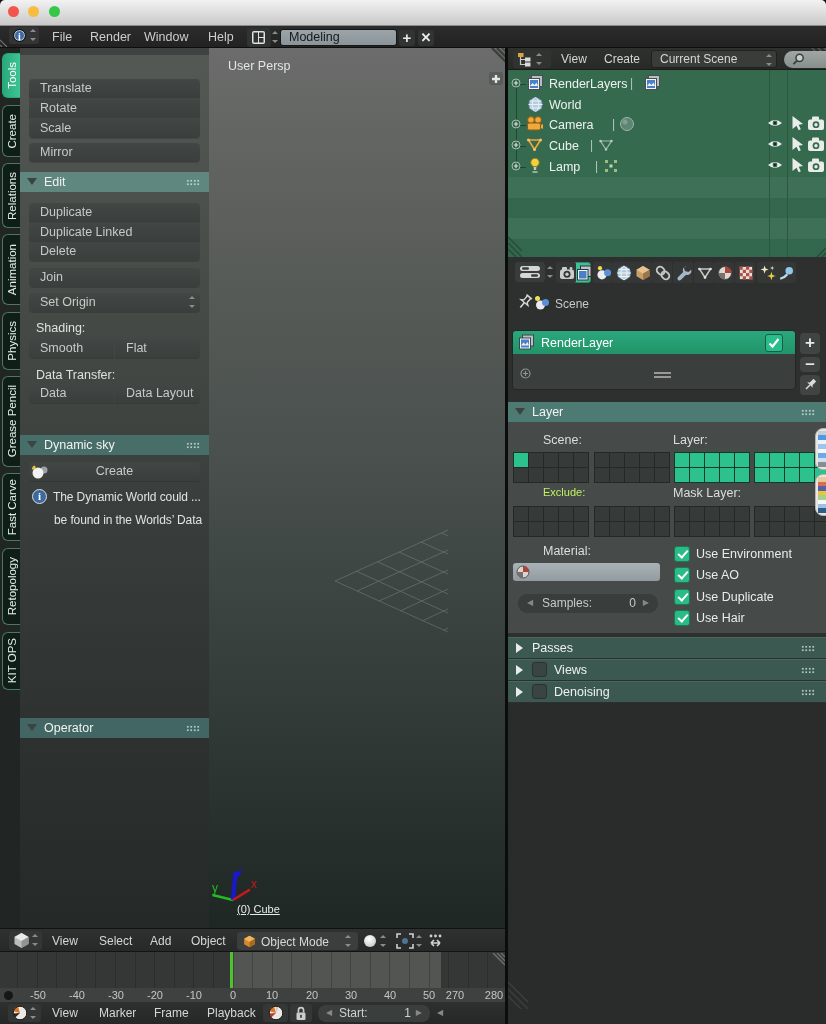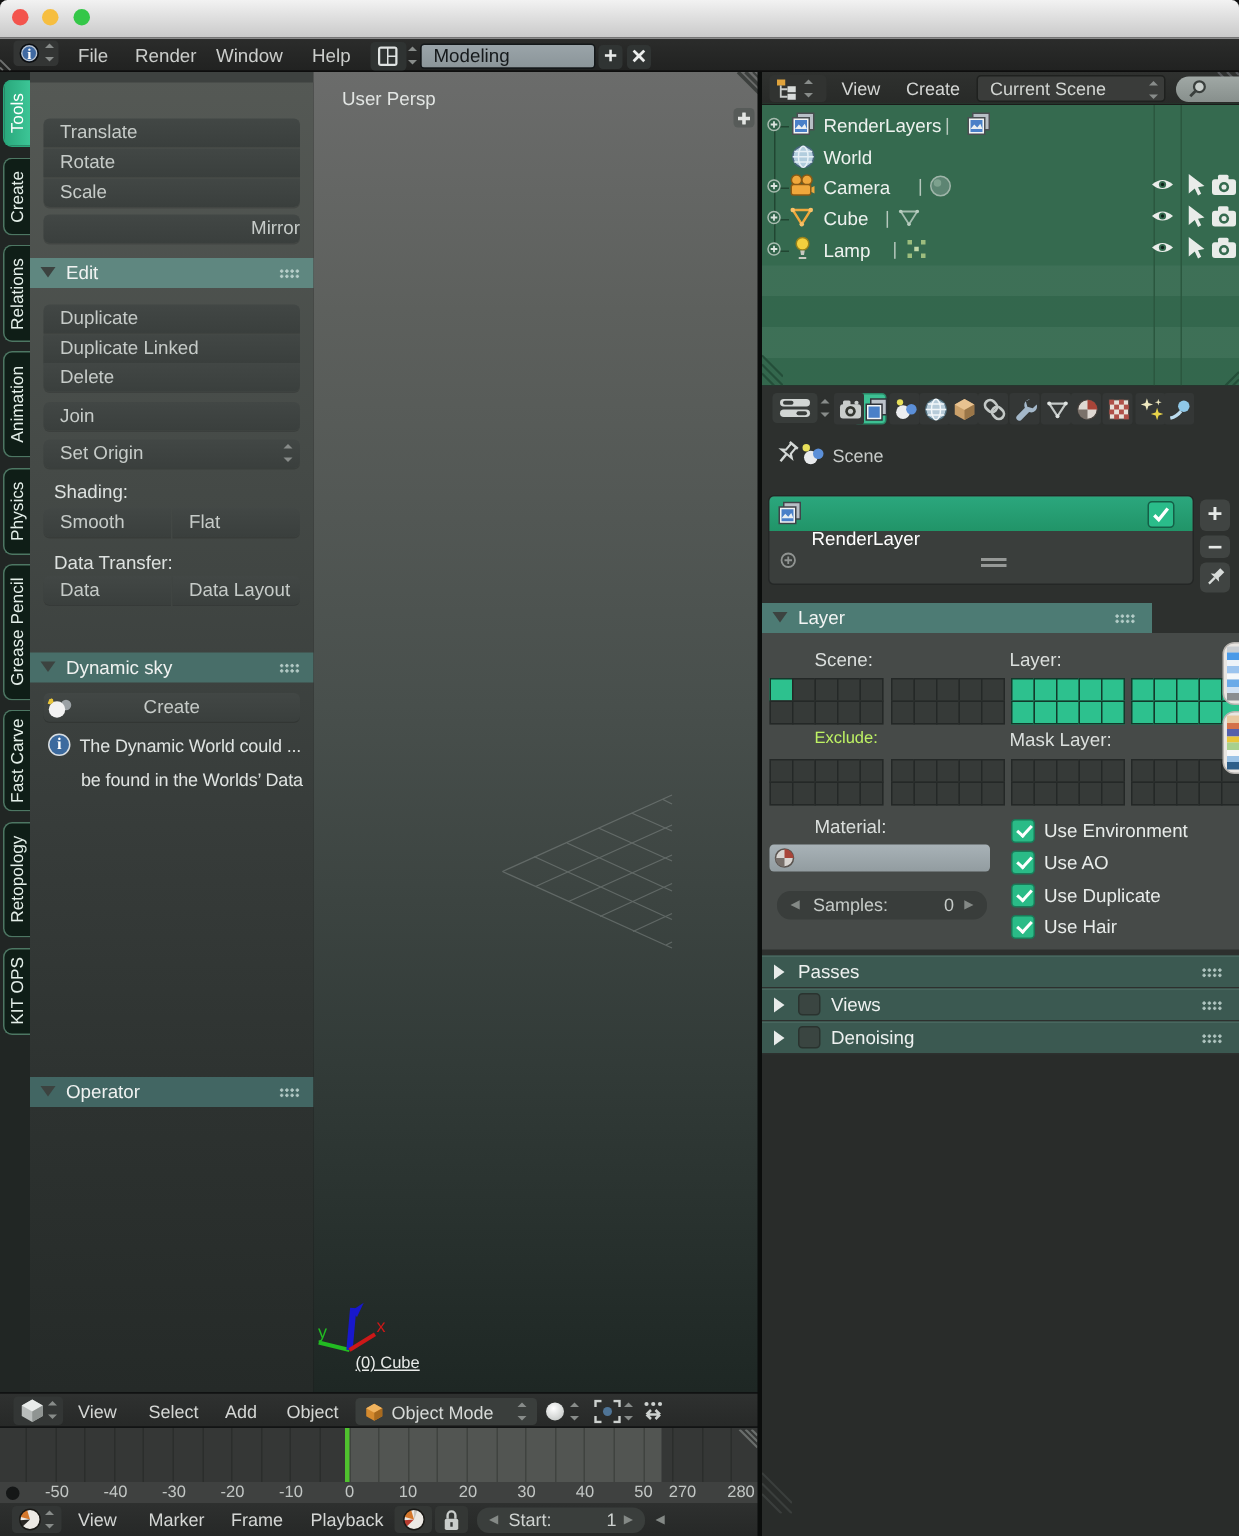--- a/index.html
+++ b/index.html
@@ -93,21 +93,21 @@
     <div class="vtab" style="top:584px;height:58px;">
         <b>KIT OPS</b>
       </div>
   </div>
 
   <div class="abs" id="shelf" style="left:20px;top:48px;width:189px;height:880px;background:linear-gradient(#555955 0%,#454a47 30%,#383d3b 55%,#2d3230 78%,#252a28 100%);">
     <div class="abs" style="left:0;top:0;width:189px;height:7px;background:#3e4240;"></div>
     <div class="btn" style="top:31px;border-radius:4px 4px 0 0;">Translate</div>
     <div class="btn" style="top:51px;">Rotate</div>
     <div class="btn" style="top:71px;border-radius:0 0 4px 4px;">Scale</div>
-    <div class="btn" style="top:95px;border-radius:4px;text-align:right;">Mirror</div>
+    <div class="btn" style="top:95px;border-radius:4px;">Mirror</div>
     <div class="phead" style="top:124px;left:0;background:#5f8780;"><span class="tri-d"></span>Edit<span class="grip" style="right:9px;top:7px;"></span></div>
     <div class="btn" style="top:155px;border-radius:4px 4px 0 0;">Duplicate</div>
     <div class="btn" style="top:175px;">Duplicate Linked</div>
     <div class="btn" style="top:194px;border-radius:0 0 4px 4px;">Delete</div>
     <div class="btn" style="top:220px;border-radius:4px;">Join</div>
     <div class="btn" style="top:245px;border-radius:4px;">Set Origin<span class="spin" style="position:absolute;right:4px;top:2px;"></span></div>
     <div class="shlabel" style="top:273px;">Shading:</div>
     <div class="btn" style="top:291px;width:85px;left:9px;border-radius:4px 0 0 4px;">Smooth</div>
     <div class="btn" style="top:291px;left:95px;width:85px;border-radius:0 4px 4px 0;">Flat</div>
     <div class="shlabel" style="top:320px;">Data Transfer:</div>
@@ -538,21 +538,21 @@
     <div class="abs" style="left:47px;top:40px;color:#c6cac8;">Scene</div>
 
     <div class="abs" style="left:4px;top:73px;width:284px;height:60px;background:#3a3e3c;border:1px solid #242726;border-radius:4px;"></div>
     <div class="abs" style="left:5px;top:74px;width:282px;height:23px;background:linear-gradient(#2ba77d,#219468);border-radius:3px 3px 0 0;"></div>
     <svg class="abs" style="left:10px;top:76px;" width="18" height="18" viewBox="0 0 18 17">
         <rect x="4.5" y="1.5" width="11" height="11" fill="#b8bfc6" stroke="#40444a" stroke-width="1"></rect>
         <rect x="1.5" y="4.5" width="11" height="11" fill="#f2f4f5" stroke="#40444a" stroke-width="1"></rect>
         <rect x="3" y="6" width="8" height="8" fill="#4a80c8"></rect>
         <path d="M3 12 l2.5-3 l2 2 l2-2.5 l1.5 3.5 Z" fill="#e8eef2"></path>
       </svg>
-    <div class="abs" style="left:33px;top:79px;color:#fff;font-size:12.5px;margin-top:16px;">RenderLayer</div>
+    <div class="abs" style="left:33px;top:79px;color:#fff;font-size:12.5px;">RenderLayer</div>
     <div class="abs" style="left:257px;top:77px;width:18px;height:18px;background:#2abc8a;border:1px solid #155f47;border-radius:3px;"></div>
     <svg class="abs" style="left:259px;top:79px;" width="14" height="14" viewBox="0 0 14 14">
         <path d="M2.5 7.5 L5.5 10.5 L11.5 3" stroke="#fff" stroke-width="2.2" fill="none"></path>
       </svg>
     <svg class="abs" style="left:12px;top:111px;" width="11" height="11" viewBox="0 0 11 11">
         <circle cx="5.5" cy="5.5" r="4.5" fill="none" stroke="#8f9391" stroke-width="1.2"></circle>
         <path d="M5.5 3 L5.5 8 M3 5.5 L8 5.5" stroke="#8f9391" stroke-width="1.2"></path>
       </svg>
     <div class="abs" style="left:146px;top:115px;width:17px;height:2px;background:#969997;"></div>
     <div class="abs" style="left:146px;top:119px;width:17px;height:2px;background:#969997;"></div>
@@ -560,21 +560,21 @@
     <div class="abs" style="left:292px;top:76px;width:20px;height:21px;background:#404442;border-radius:4px;color:#e6e9e7;text-align:center;line-height:20px;font-size:17px;font-weight:bold;">+</div>
     <div class="abs" style="left:292px;top:100px;width:20px;height:15px;background:#404442;border-radius:4px;color:#e6e9e7;text-align:center;line-height:13px;font-size:17px;font-weight:bold;">–</div>
     <div class="abs" style="left:292px;top:118px;width:20px;height:20px;background:#404442;border-radius:4px;"></div>
     <svg class="abs" style="left:294px;top:119px;" width="17" height="18" viewBox="0 0 18 19">
       <g transform="rotate(45 9 9)">
         <path d="M7 2.5 L11 2.5 L11 8 L13.2 9.8 L4.8 9.8 L7 8 Z" fill="#d8dcda"></path>
         <path d="M9 9.8 L9 15.8" stroke="#d8dcda" stroke-width="1.6"></path>
       </g>
     </svg>
 
-    <div class="abs" style="left:0;top:145px;width:260px;height:20px;background:#4d7b74;color:#f2f4f3;font-size:12.5px;line-height:20px;"><span class="tri-d"></span>Layer<span class="grip" style="right:11px;top:7px;"></span></div>
+    <div class="abs" style="left:0;top:145px;width:318px;height:20px;background:#4d7b74;color:#f2f4f3;font-size:12.5px;line-height:20px;"><span class="tri-d"></span>Layer<span class="grip" style="right:11px;top:7px;"></span></div>
     <div class="abs" style="left:0;top:165px;width:318px;height:211px;background:#464a48;"></div>
     <div class="abs" style="left:35px;top:176px;color:#dbdfdd;font-size:12.5px;">Scene:</div>
     <div class="abs" style="left:165px;top:176px;color:#dbdfdd;font-size:12.5px;">Layer:</div>
     <div class="lgrid" style="left:5px;top:195px;">
         <i class="on" style="left: 0px; top: 0px;"></i>
         <i style="left: 15px; top: 0px;"></i>
         <i style="left: 30px; top: 0px;"></i>
         <i style="left: 45px; top: 0px;"></i>
         <i style="left: 60px; top: 0px;"></i>
         <i style="left: 0px; top: 15px;"></i>

